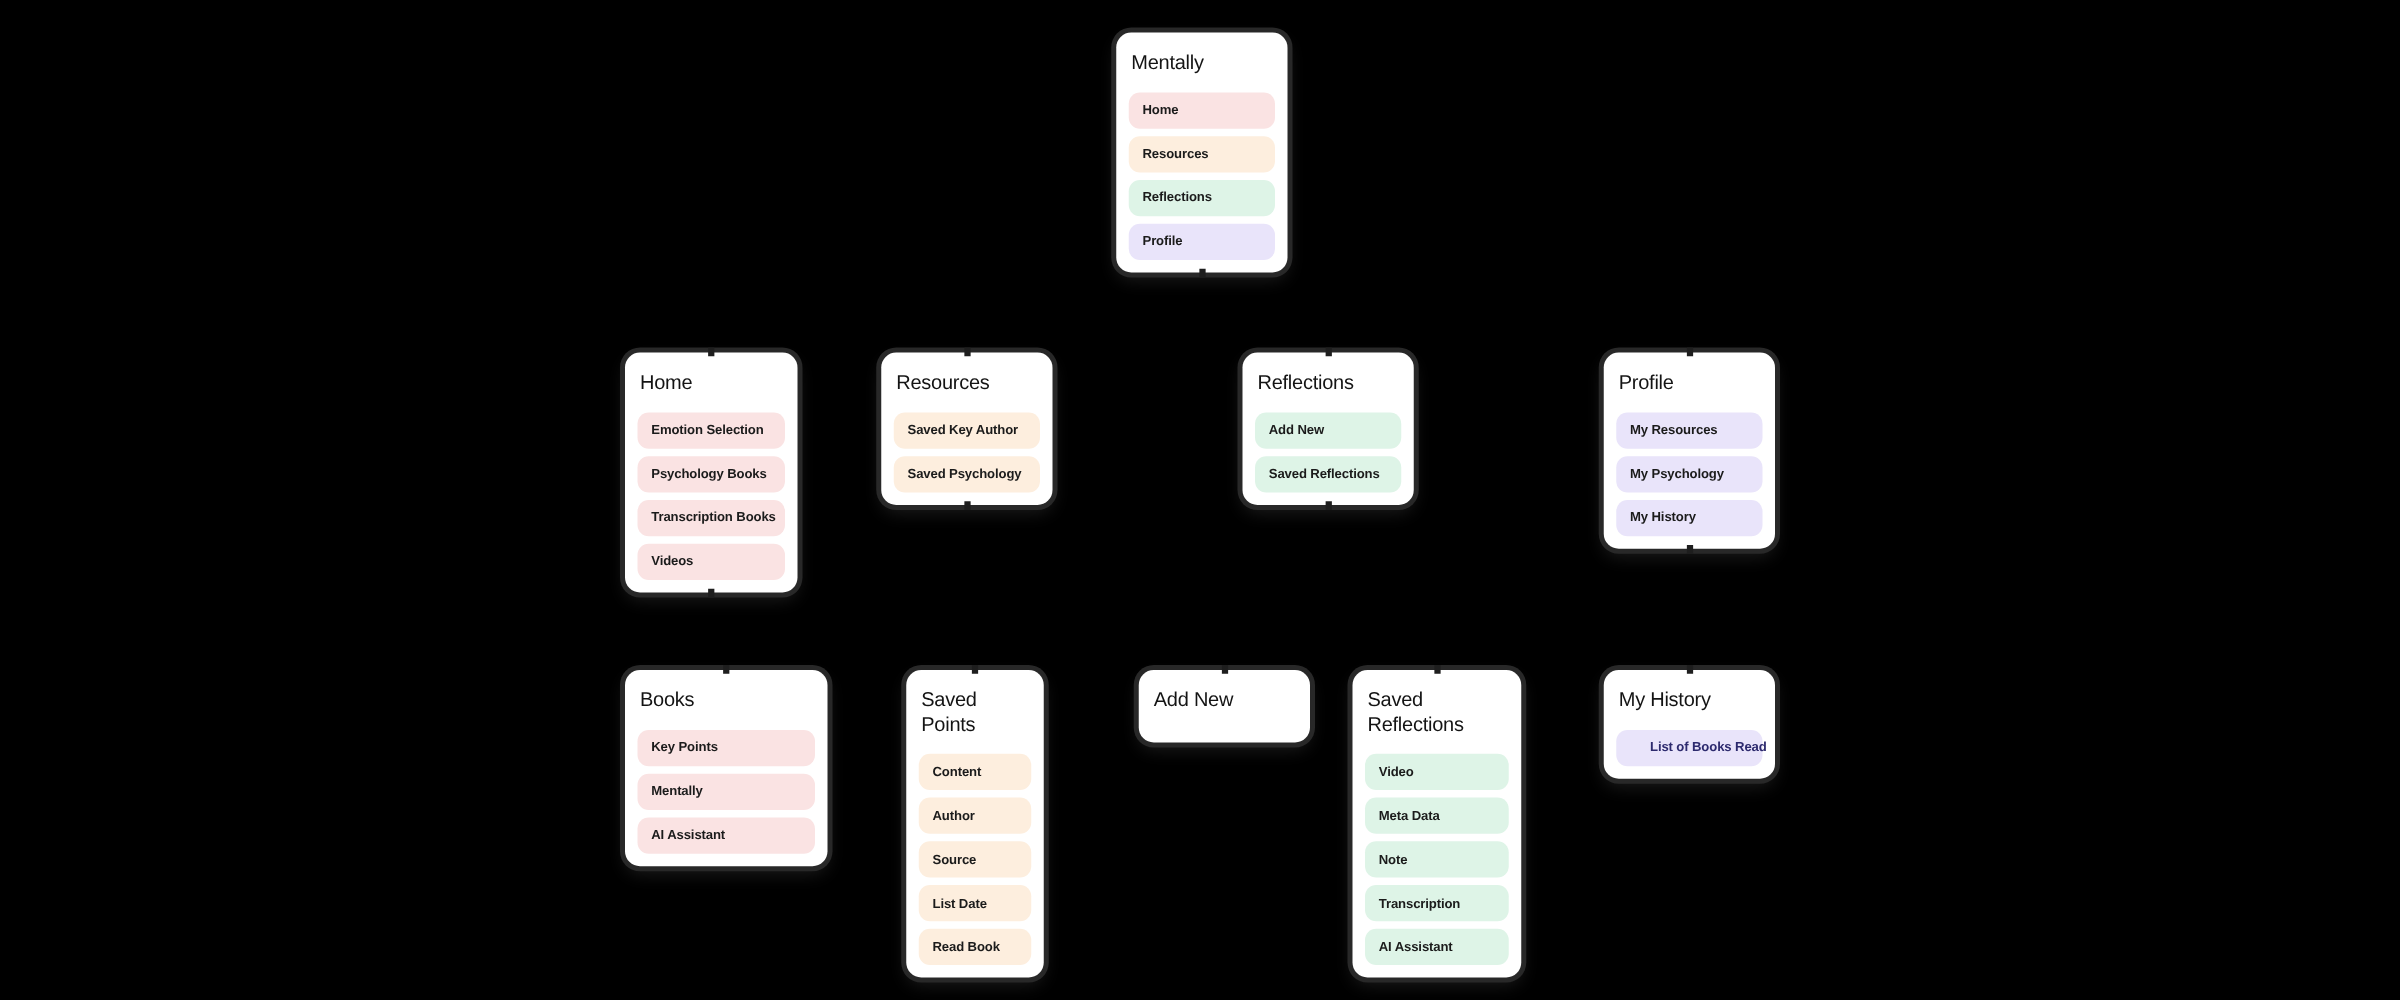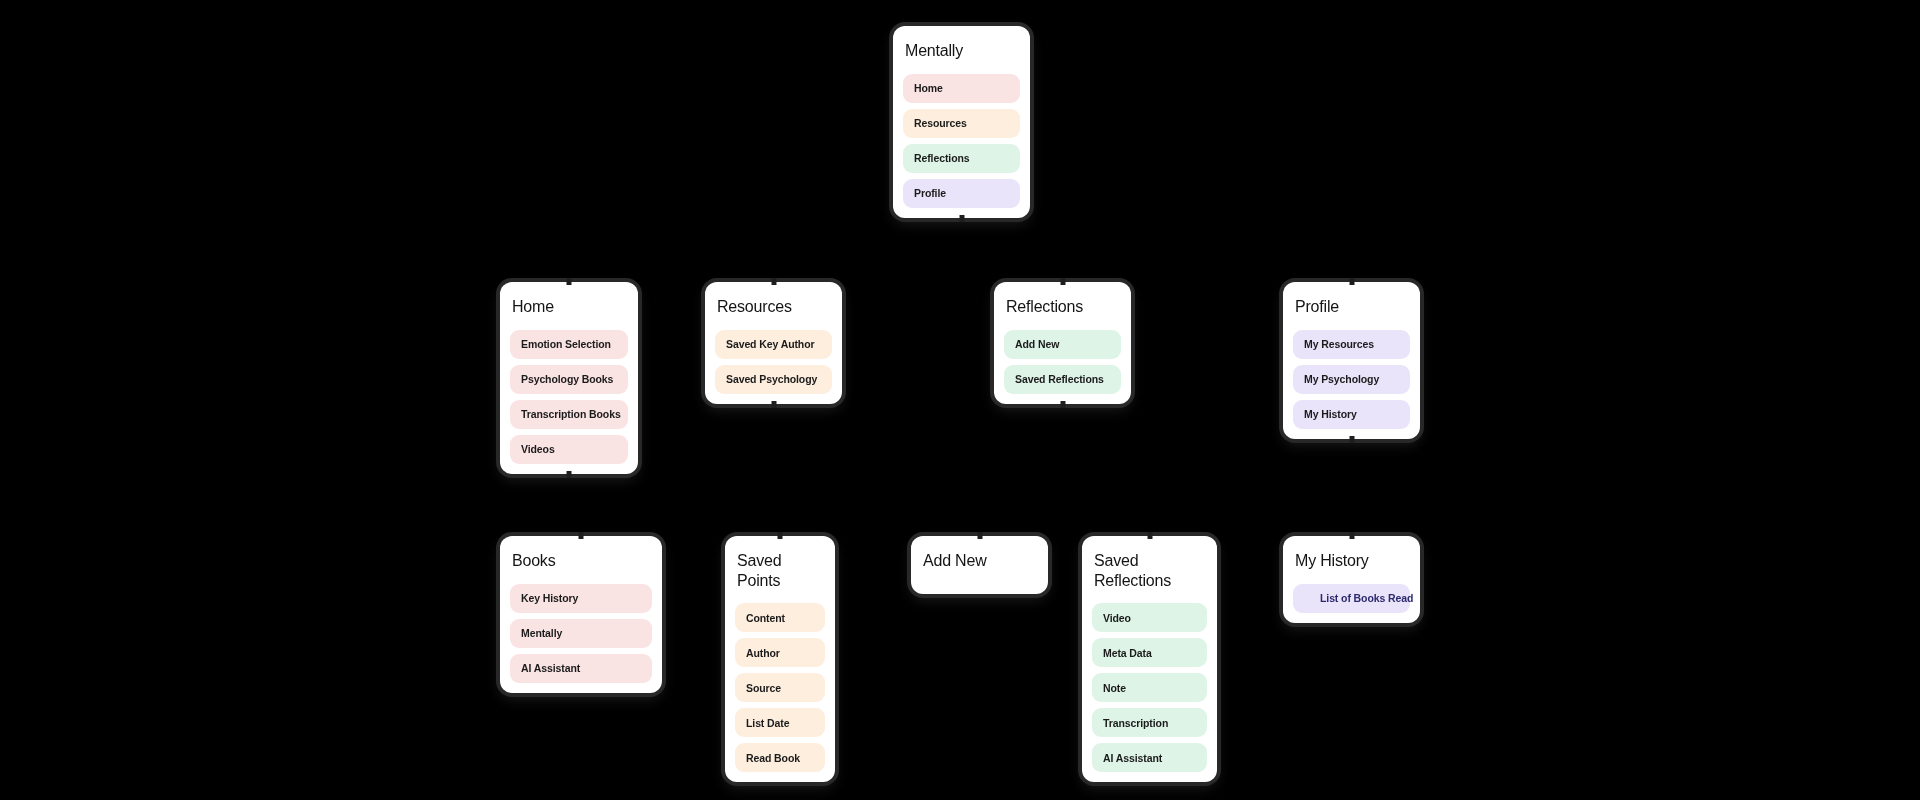--- a/index.html
+++ b/index.html
@@ -121,21 +121,21 @@
           <span>My History</span>
         </div>
     </div>
   </div>
 
   <div class="card" style="left:500px;top:536px;width:162px;">
     <div class="notch notch-top"></div>
     <h2 class="card-title">Books</h2>
     <div class="items">
       <div class="pill c-pink">
-          <span>Key History</span>
+          <span>Key Points</span>
         </div>
       <div class="pill c-pink">
           <span>Mentally</span>
         </div>
       <div class="pill c-pink">
           <span>AI Assistant</span>
         </div>
     </div>
   </div>
 

